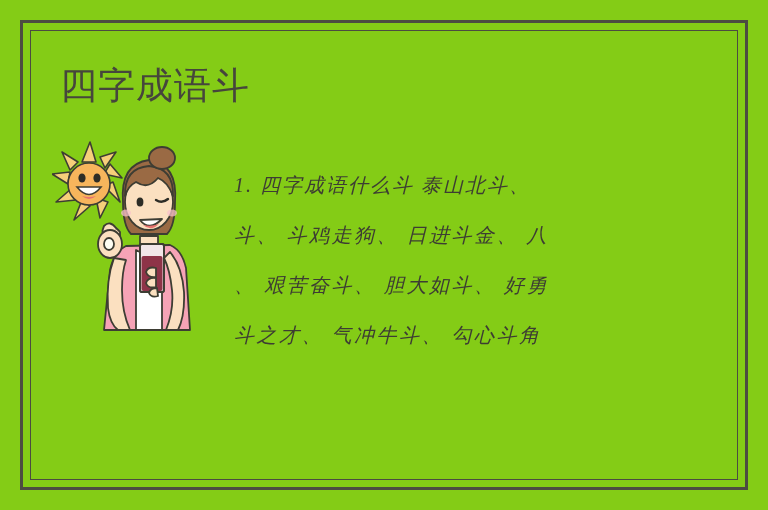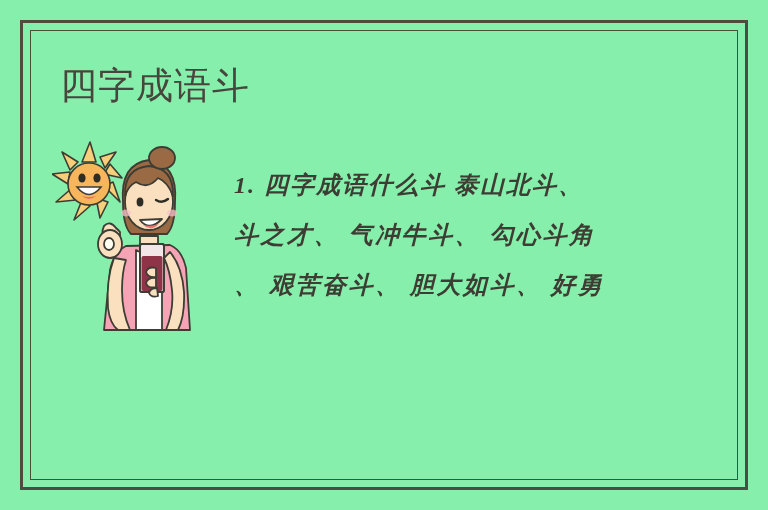--- a/index.html
+++ b/index.html
@@ -11,21 +11,21 @@
     height: 510px;
     background: #fdfdf2;
     font-family: "Liberation Sans", sans-serif;
     overflow: hidden;
   }
 
   .page {
     position: relative;
     width: 768px;
     height: 510px;
-    background: #86efac;
+    background: #84cc16;
   }
 
   
   .frame-outer {
     position: absolute;
     left: 20px;
     top: 20px;
     width: 728px;
     height: 470px;
     border: 3px solid #4c4c41;
@@ -68,27 +68,26 @@
 
   
   .body-text {
     position: absolute;
     left: 234px;
     top: 160px;
     width: 420px;
   }
   .body-line {
     font-family: "Liberation Serif", serif;
-    font-size: 24px;
+    font-size: 20px;
     line-height: 50px;
     color: #3d3d33;
     letter-spacing: 2.5px;
     white-space: nowrap;
     font-style: italic;
-    font-weight: bold;
   }
   .body-line.first { letter-spacing: 2px; }
 </style>
 </head>
 <body>
 
 <div class="page">
 
   <div class="frame-outer"></div>
   <div class="frame-inner"></div>
@@ -164,17 +163,18 @@
         <path d="M104 128 Q96 126 94 132 Q96 138 104 137 Z"></path>
         <path d="M104 138 Q96 137 94 143 Q96 149 104 147 Z"></path>
         <path d="M105 148 Q98 148 97 153 Q99 158 106 156 Z"></path>
       </g>
 
     </svg>
   </div>
 
   <div class="body-text">
     <div class="body-line first">1. 四字成语什么斗 泰山北斗、</div>
+    <div class="body-line">斗、 斗鸡走狗、 日进斗金、 八</div>
+    <div class="body-line">、 艰苦奋斗、 胆大如斗、 好勇</div>
     <div class="body-line">斗之才、 气冲牛斗、 勾心斗角</div>
-    <div class="body-line">、 艰苦奋斗、 胆大如斗、 好勇</div>
   </div>
 
 </div>
 
 </body></html>

